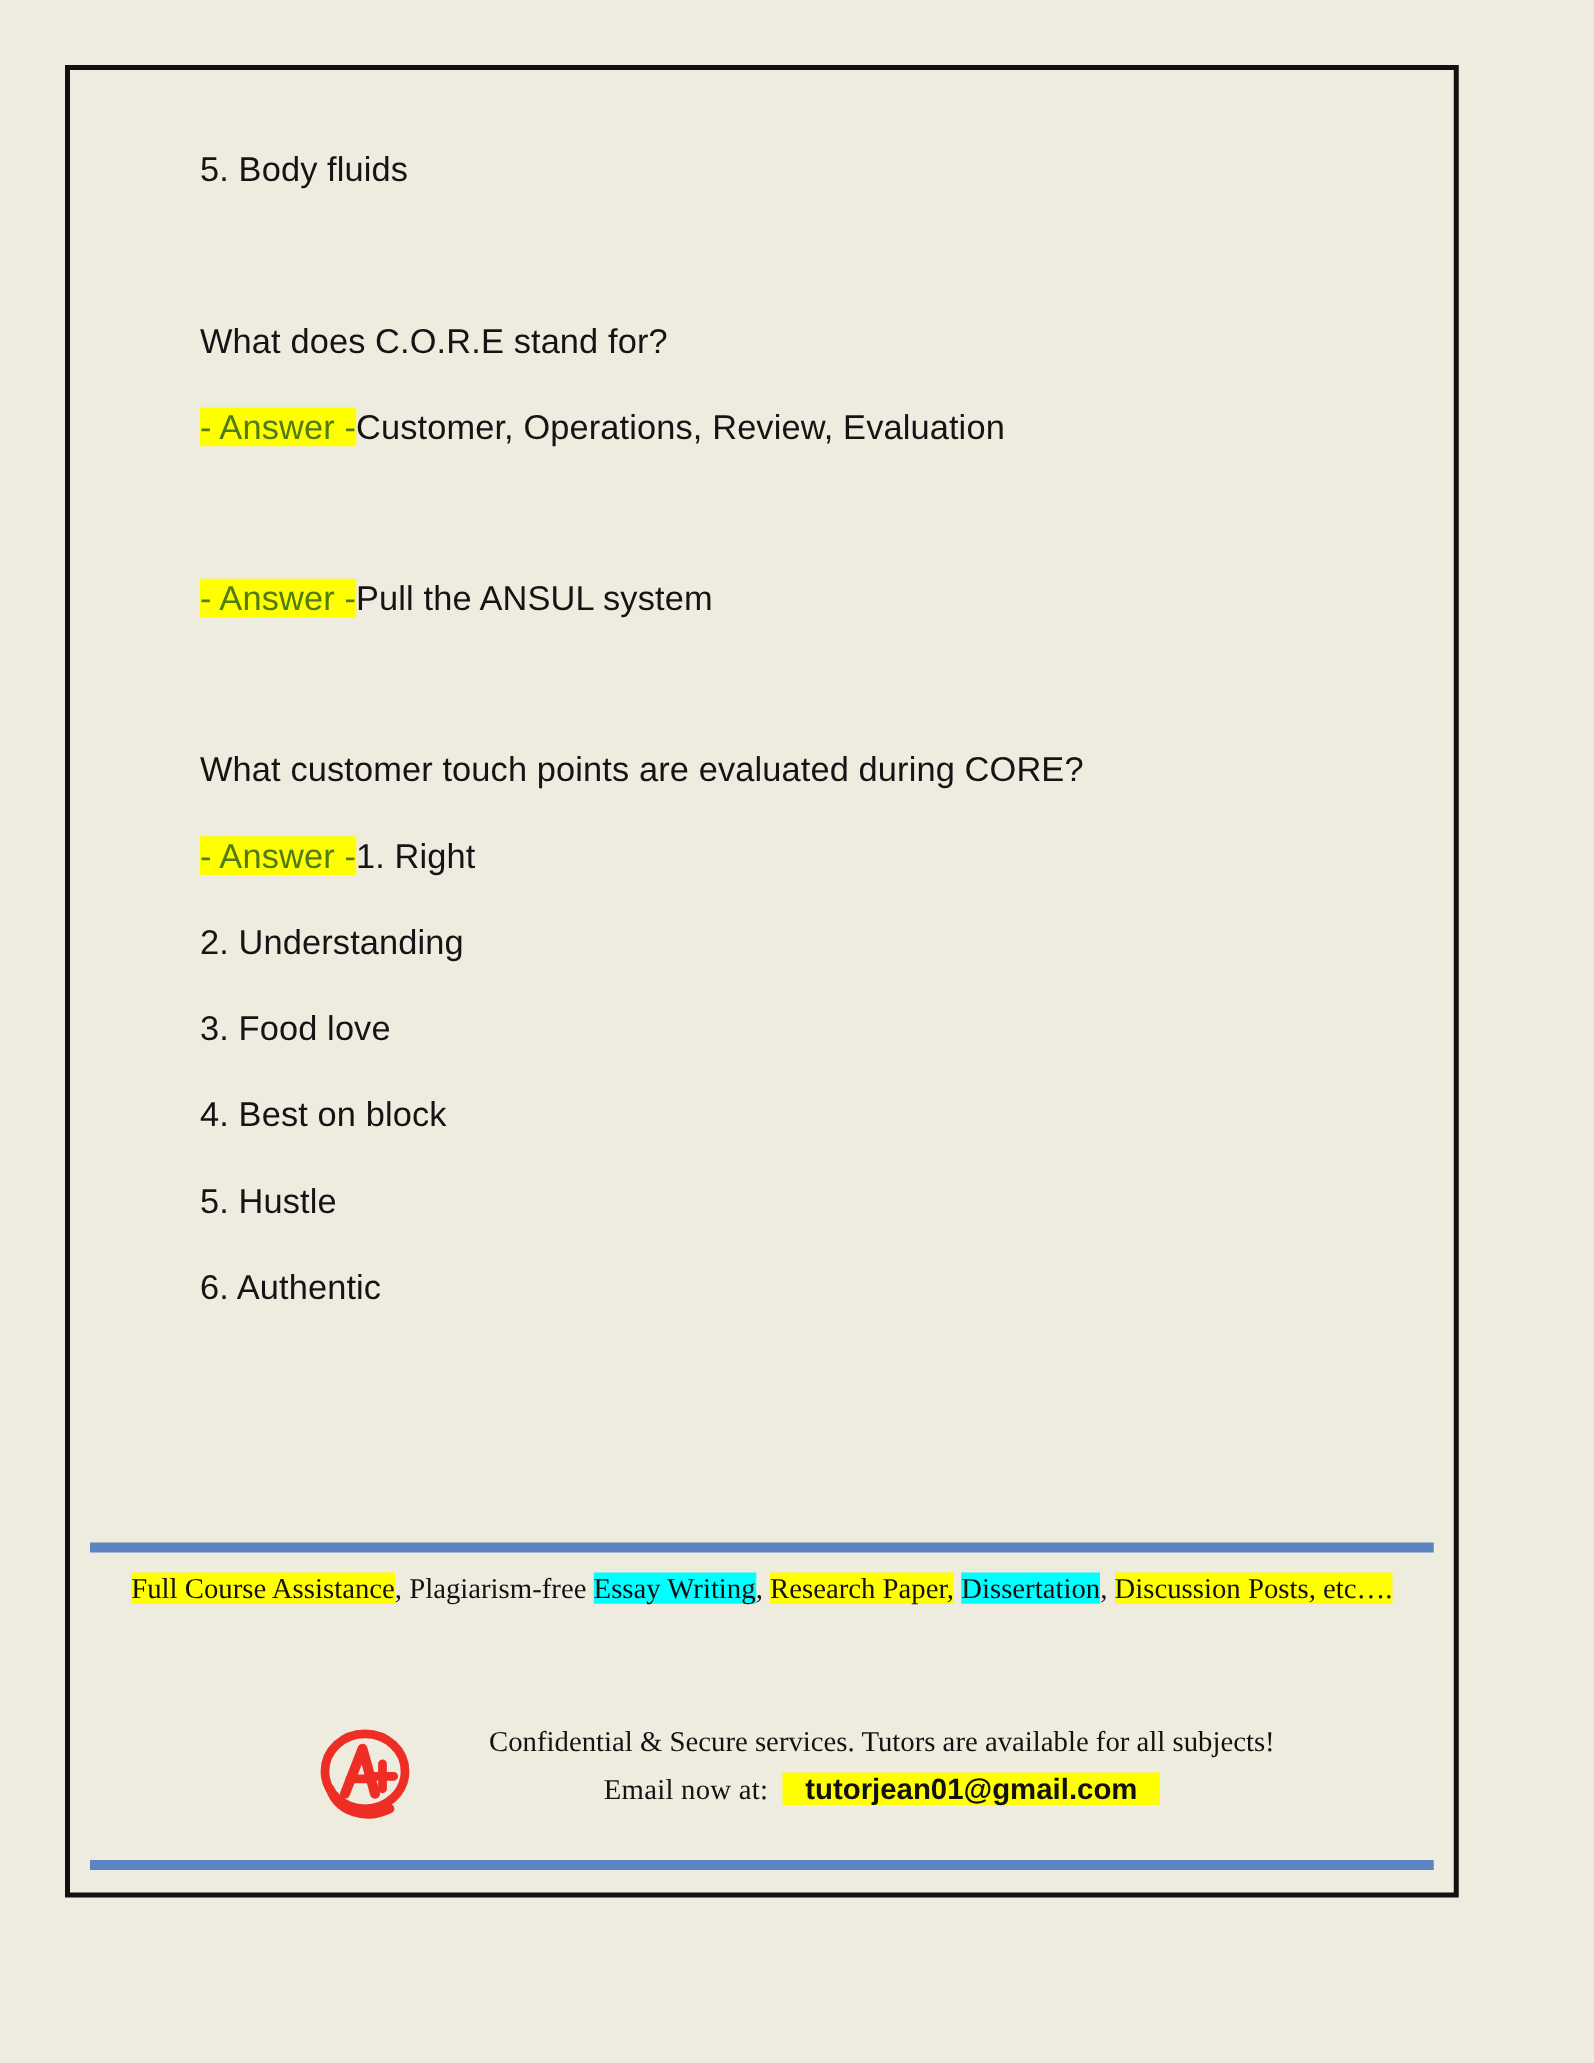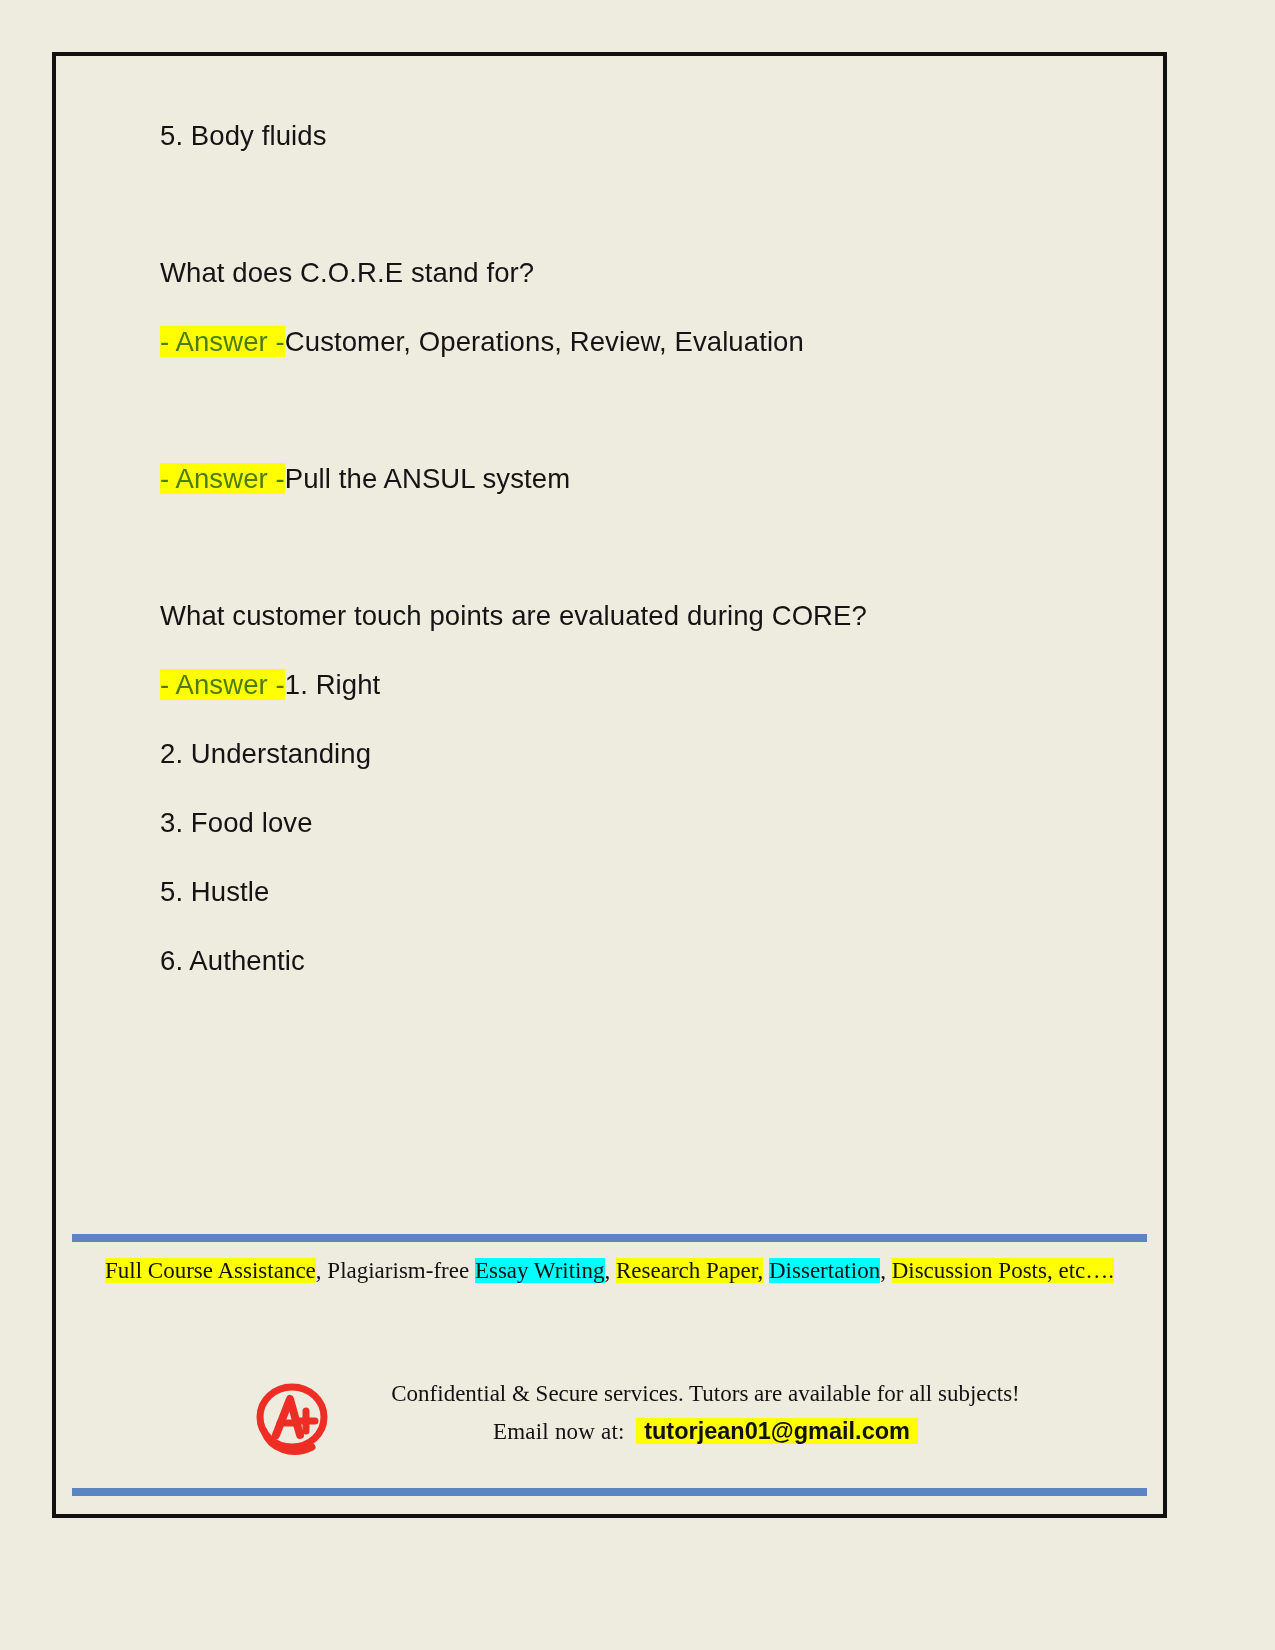--- a/index.html
+++ b/index.html
@@ -114,21 +114,21 @@
   }
 
   .lower-text .ln { display: block; }
 
   .email {
     font-family: "Liberation Sans", sans-serif;
     font-weight: bold;
     font-size: 23.5px;
     background: #ffff00;
     color: #111111;
-    padding: 0 8px;
+    padding: 0 18px;
   }
 
   .email-label { letter-spacing: 0.2px; }
 </style>
 </head>
 <body>
 
 <div class="page">
 
   <div class="content">
@@ -147,20 +147,21 @@
     <p class="qline"><span class="ans-tag">- Answer -</span><span>Pull the ANSUL system</span></p>
 
     <div class="gap-lg"></div>
 
     <p class="qline"><span>What customer touch points are evaluated during CORE?</span></p>
 
     <p class="qline"><span class="ans-tag">- Answer -</span><span>1. Right</span></p>
 
     <p class="qline"><span>2. Understanding</span></p>
     <p class="qline"><span>3. Food love</span></p>
+    <p class="qline"><span>4. Best on block</span></p>
     <p class="qline"><span>5. Hustle</span></p>
     <p class="qline"><span>6. Authentic</span></p>
 
   </div>
 
   <div class="footer">
 
     <div class="rule rule-top"></div>
 
     <div class="promo">

